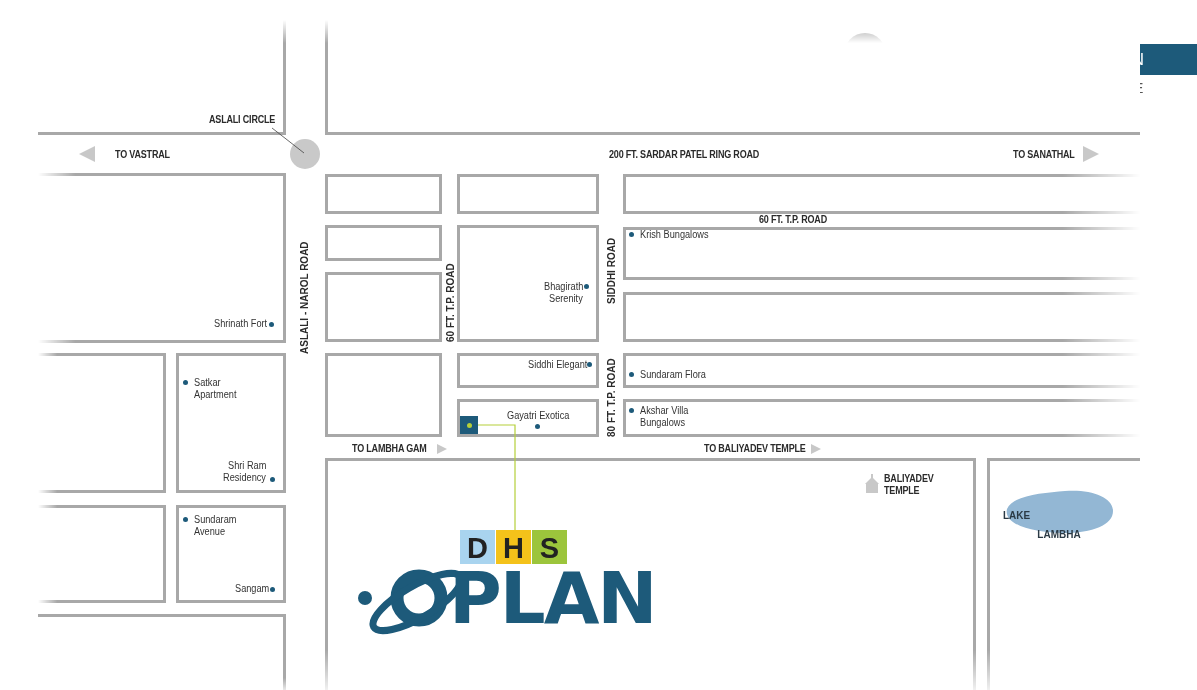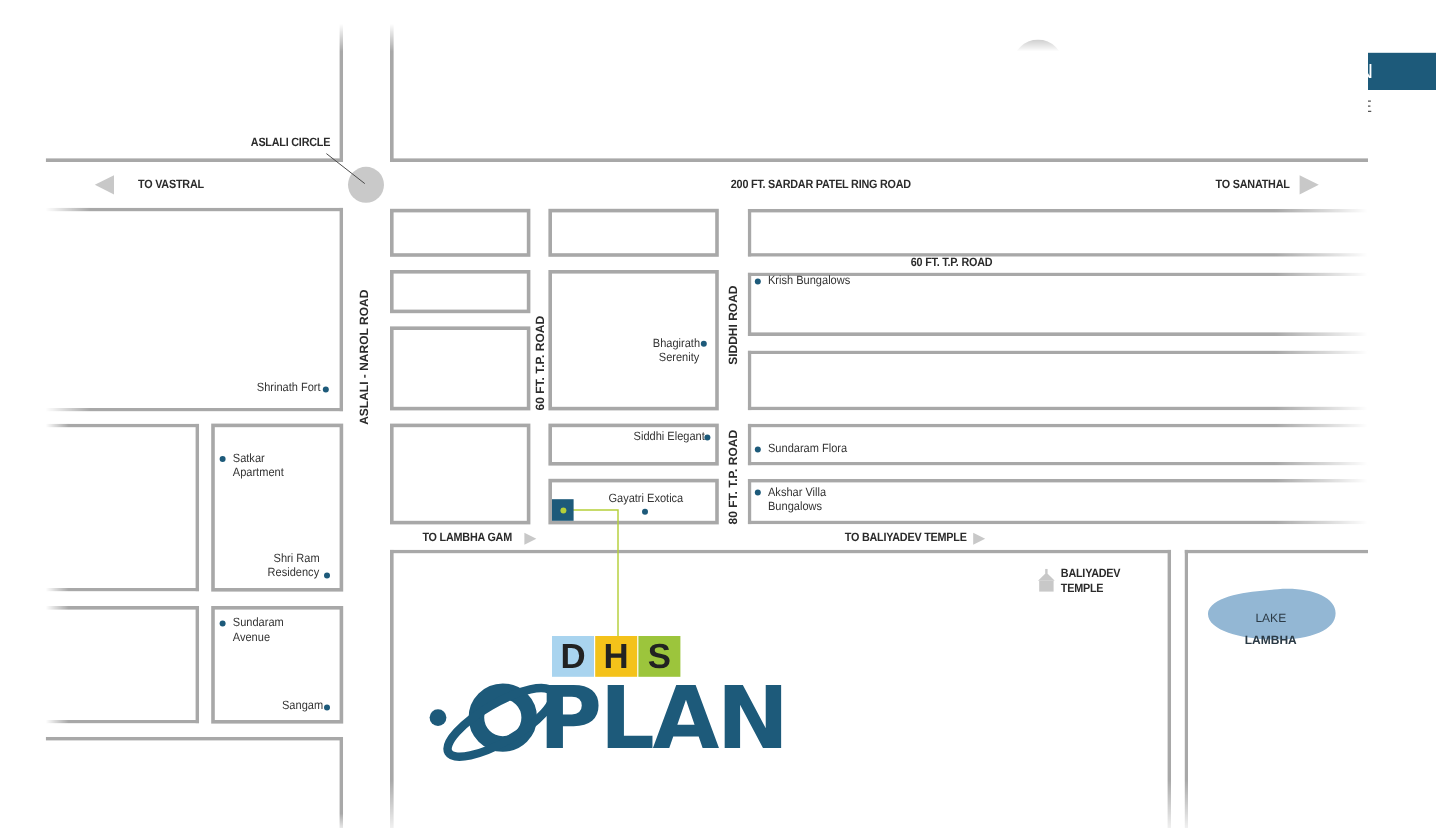--- a/index.html
+++ b/index.html
@@ -146,21 +146,21 @@
   </svg>
 </div>
 <div class="road-label" style="left:884px;top:473px;">BALIYADEV</div>
 <div class="road-label" style="left:884px;top:485px;">TEMPLE</div>
 
 <div style="position:absolute;left:1003px;top:487px;width:112px;height:48px;">
   <svg width="112" height="48" viewBox="0 0 112 48" style="position:absolute;left:0;top:0;">
     <path d="M4,22 C10,8 40,6 62,4 C88,2 110,10 110,24 C110,38 90,46 60,46 C32,46 0,38 4,22 Z" fill="#93b7d4"></path>
   </svg>
   <div style="position:absolute;left:0;width:112px;top:11px;text-align:center;font-size:10px;font-weight:bold;color:#2b3a45;margin-top:31px;">LAMBHA</div>
-  <div style="position:absolute;left:0;width:112px;top:23px;text-align:center;font-size:10px;font-weight:normal;color:#2b3a45;">LAKE</div>
+  <div style="position:absolute;left:0;width:112px;top:23px;font-size:10px;font-weight:bold;color:#2b3a45;">LAKE</div>
 </div>
 
 <div style="position:absolute;left:460px;top:416px;width:18px;height:18px;background:#1d5a7a;">
   <div style="position:absolute;left:7px;top:7px;width:5px;height:5px;border-radius:50%;background:#b5cf3a;"></div>
 </div>
 
 <div style="position:absolute;left:355px;top:530px;width:290px;height:110px;">
   <div style="position:absolute;left:105px;top:0;width:35px;height:34px;background:#a9d4ef;font-size:29px;font-weight:bold;text-align:center;line-height:36px;color:#222;">D</div>
   <div style="position:absolute;left:141px;top:0;width:35px;height:34px;background:#f4c21a;font-size:29px;font-weight:bold;text-align:center;line-height:36px;color:#222;">H</div>
   <div style="position:absolute;left:177px;top:0;width:35px;height:34px;background:#9cc53c;font-size:29px;font-weight:bold;text-align:center;line-height:36px;color:#222;">S</div>

